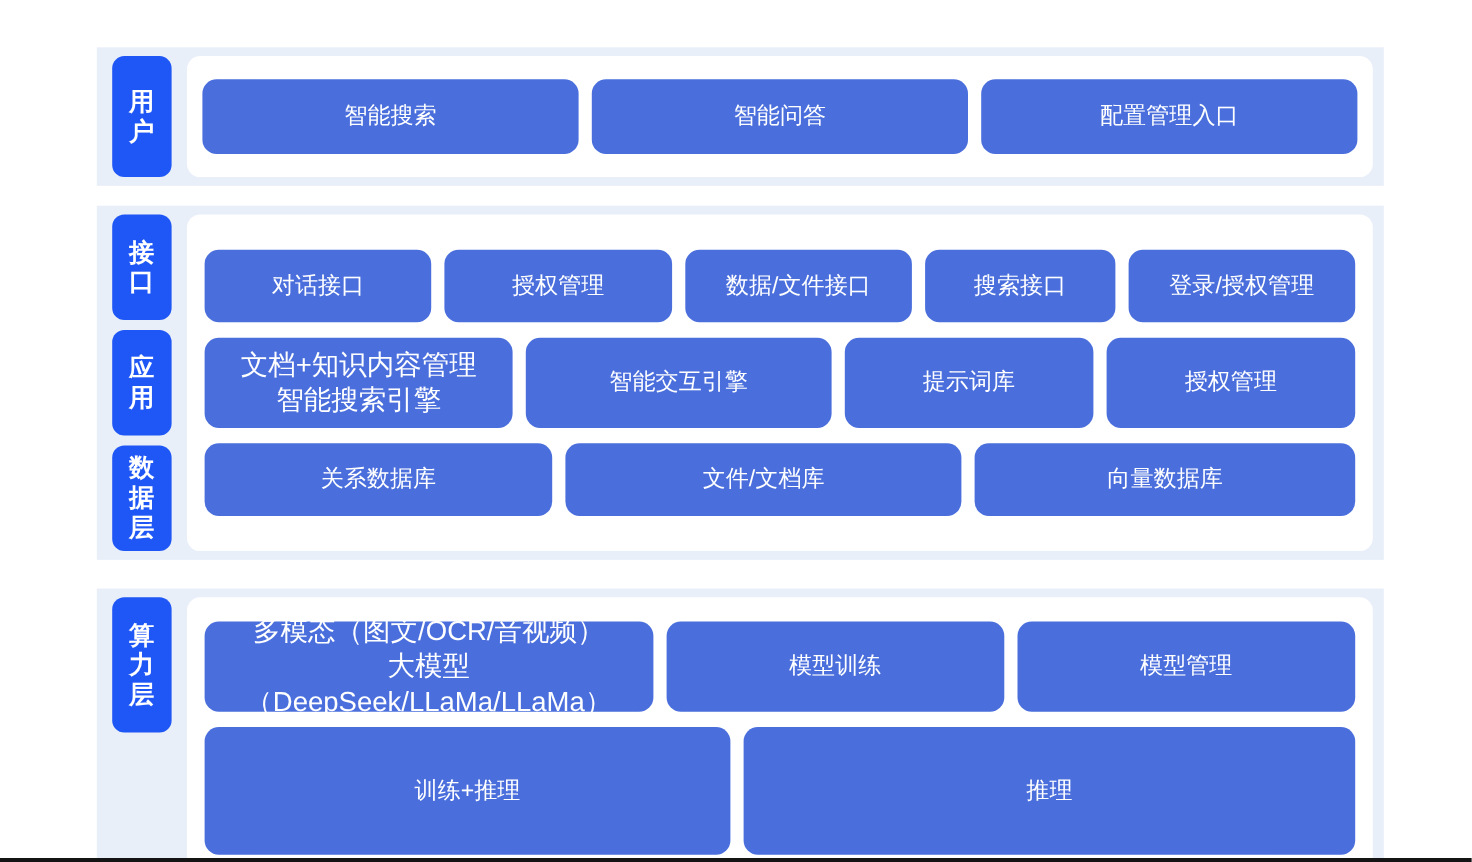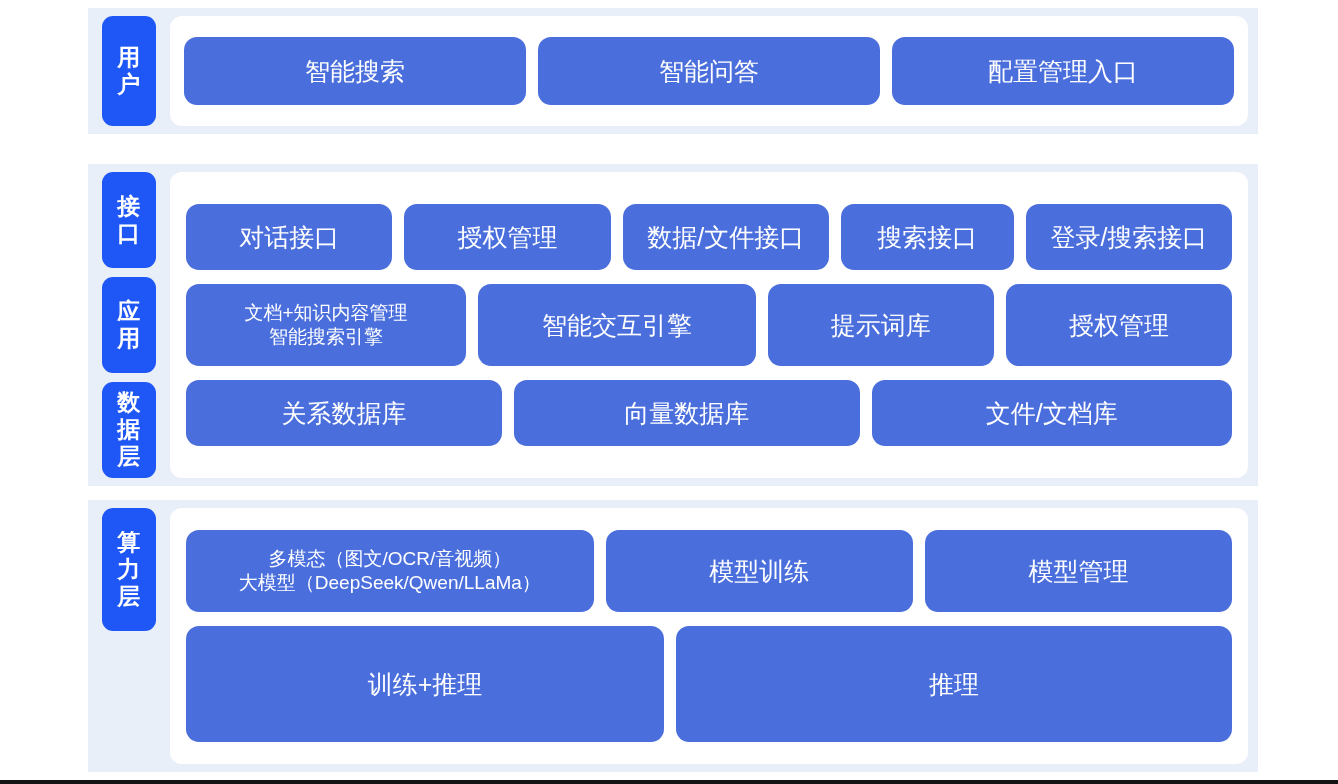--- a/index.html
+++ b/index.html
@@ -40,20 +40,21 @@
   
   .section {
     position: absolute;
     left: 88px;
     width: 1170px;
     background: #e9eff9;
     display: flex;
     align-items: stretch;
     box-sizing: border-box;
     padding: 8px 10px 8px 14px;
+    margin-top: 35px;
   }
 
   
   .tab-col {
     display: flex;
     flex-direction: column;
     justify-content: space-between;
     flex: 0 0 54px;
     margin-right: 14px;
   }
@@ -100,43 +101,43 @@
 
   
   .box {
     background: #4a6fdd;
     border-radius: 13px;
     color: #ffffff;
     display: flex;
     align-items: center;
     justify-content: center;
     text-align: center;
-    font-size: 25px;
+    font-size: 21px;
     line-height: 1.28;
     box-sizing: border-box;
     padding: 6px 10px;
     white-space: pre-line;
   }
   .box.small {
-    font-size: 19px;
+    font-size: 25px;
     text-align: center;
   }
 
   
   #section-user {
     top: 8px;
     height: 126px;
   }
   #section-user .tab-col { flex-basis: 54px; }
   #section-user .tab { height: 100%; }
   #section-user .panel { padding: 13px 14px; }
   #section-user .box { height: 68px; flex: 1 1 0; }
 
   #section-platform {
-    top: 164px;
+    top: 152px;
     height: 322px;
   }
   #section-platform .tab { height: 31.5%; }
   #section-platform .panel { padding: 7px 16px; }
   #section-platform .row .box { height: 66px; }
   #section-platform .row-app .box { height: 82px; }
 
   #section-infra {
     top: 500px;
     height: 272px;
@@ -170,49 +171,49 @@
       <div class="tab">应用</div>
       <div class="tab">数据层</div>
     </div>
     <div class="panel">
 
       <div class="row row-interface">
         <div class="box" style="flex:1 1 0;">对话接口</div>
         <div class="box" style="flex:1 1 0;">授权管理</div>
         <div class="box" style="flex:1 1 0;">数据/文件接口</div>
         <div class="box" style="flex:0.82 1 0;">搜索接口</div>
-        <div class="box" style="flex:1 1 0;">登录/搜索接口</div>
+        <div class="box" style="flex:1 1 0;">登录/授权管理</div>
       </div>
 
       <div class="row row-app">
         <div class="box small" style="flex:1.06 1 0;">文档+知识内容管理
 智能搜索引擎</div>
         <div class="box" style="flex:1.05 1 0;">智能交互引擎</div>
         <div class="box" style="flex:0.84 1 0;">提示词库</div>
         <div class="box" style="flex:0.84 1 0;">授权管理</div>
       </div>
 
       <div class="row row-data">
         <div class="box" style="flex:1 1 0;">关系数据库</div>
+        <div class="box" style="flex:1.15 1 0;">文件/文档库</div>
         <div class="box" style="flex:1.1 1 0;">向量数据库</div>
-        <div class="box" style="flex:1.15 1 0;">文件/文档库</div>
       </div>
 
     </div>
   </div>
 
   <div class="section" id="section-infra">
     <div class="tab-col">
       <div class="tab">算力层</div>
     </div>
     <div class="panel">
 
       <div class="row row-model">
         <div class="box small" style="flex:1.35 1 0;">多模态（图文/OCR/音视频）
-大模型（DeepSeek/Qwen/LLaMa）</div>
+大模型（DeepSeek/LLaMa/LLaMa）</div>
         <div class="box" style="flex:1 1 0;">模型训练</div>
         <div class="box" style="flex:1 1 0;">模型管理</div>
       </div>
 
       <div class="row row-compute">
         <div class="box" style="flex:1 1 0;">训练+推理</div>
         <div class="box" style="flex:1.17 1 0;">推理</div>
       </div>
 
     </div>

